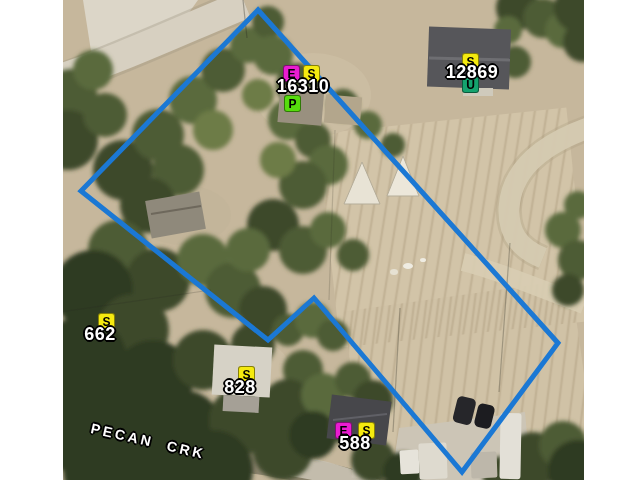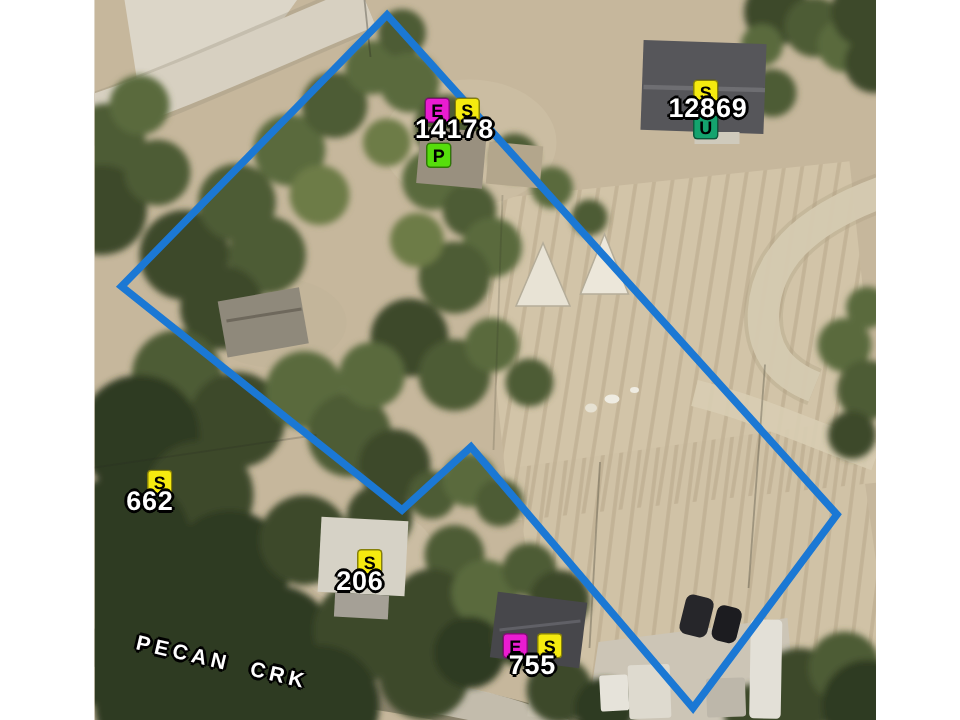--- a/index.html
+++ b/index.html
@@ -177,31 +177,31 @@
         <ellipse cx="331" cy="272" rx="4" ry="3" fill="#e6e1d2"></ellipse>
         <ellipse cx="360" cy="260" rx="3" ry="2" fill="#efece2"></ellipse>
       </g>
 
       <path d="M195,10 L18,191 L205,340 L251,298 L399,472 L495,343 Z" fill="none" stroke="#1b78d4" stroke-width="5" stroke-linejoin="miter"></path>
     </svg>
 
     <div class="badge" style="left: 220px; top: 65px; background-color: rgb(234, 28, 209);">E</div>
     <div class="badge" style="left: 240px; top: 65px; background-color: rgb(245, 234, 15);">S</div>
     <div class="badge" style="left: 221px; top: 95px; background-color: rgb(86, 221, 12);">P</div>
-    <div class="addr" style="left:240px;top:76px">14178</div>
+    <div class="addr" style="left:240px;top:76px">16310</div>
 
     <div class="badge" style="left: 399px; top: 53px; background-color: rgb(245, 234, 15);">S</div>
     <div class="badge" style="left: 399px; top: 76px; background-color: rgb(20, 163, 110);">U</div>
     <div class="addr" style="left:409px;top:62px">12869</div>
 
     <div class="badge" style="left: 35px; top: 313px; background-color: rgb(245, 234, 15);">S</div>
     <div class="addr" style="left:37px;top:324px">662</div>
 
     <div class="badge" style="left: 175px; top: 366px; background-color: rgb(245, 234, 15);">S</div>
-    <div class="addr" style="left:177px;top:377px">206</div>
+    <div class="addr" style="left:177px;top:377px">828</div>
 
     <div class="badge" style="left: 272px; top: 422px; background-color: rgb(234, 28, 209);">E</div>
     <div class="badge" style="left: 295px; top: 422px; background-color: rgb(245, 234, 15);">S</div>
-    <div class="addr" style="left:292px;top:433px">755</div>
+    <div class="addr" style="left:292px;top:433px">588</div>
 
     <div class="street">PECAN CRK</div>
   </div>
 </div>
 
 </body></html>

